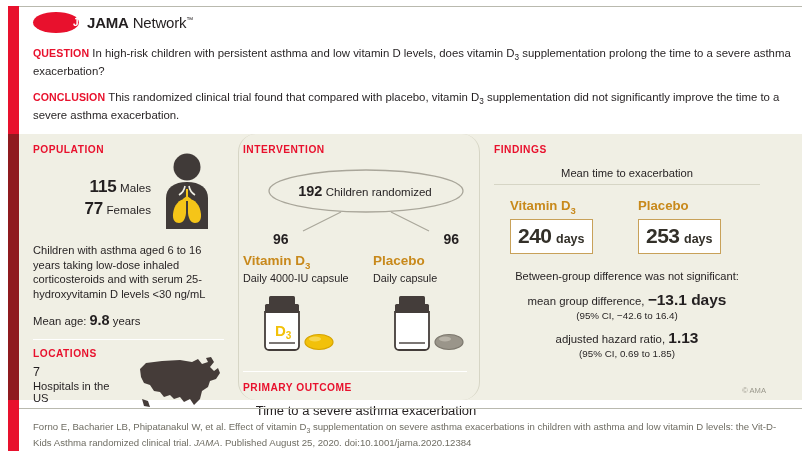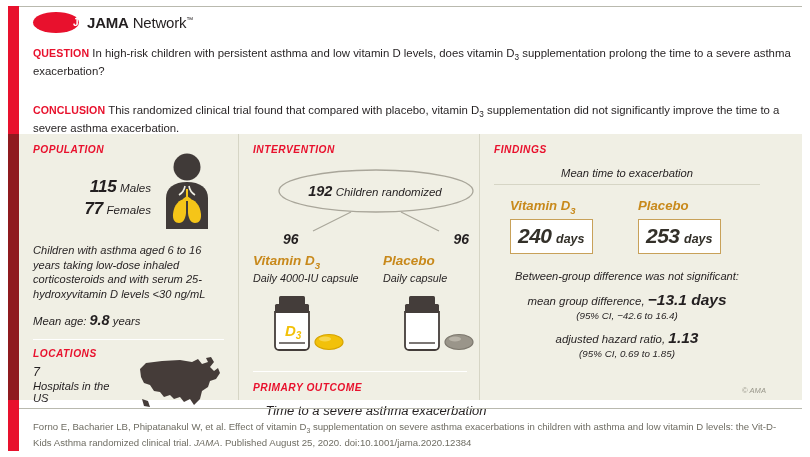--- a/index.html
+++ b/index.html
@@ -46,40 +46,39 @@
     font-size: 15px; color: #231f20;
     letter-spacing: -0.2px;
   }
   .logo-text .b { font-weight: bold; }
   .logo-text .tm { font-size: 7px; vertical-align: super; }
 
   
   .qc {
     position: absolute; left: 33px; top: 46px; width: 760px;
   }
-  .qc-row { margin-bottom: 24px; font-size: 11.4px; color: #231f20; line-height: 1.38; }
+  .qc-row { margin-bottom: 11px; font-size: 11.4px; color: #231f20; line-height: 1.38; }
   .qc-row:last-child { margin-bottom: 16px; }
   .kicker {
     color: #e8112d; font-weight: bold; font-size: 10.6px;
     letter-spacing: 0.1px;
   }
   sub { font-size: 0.72em; }
 
   
   .panels {
     position: absolute; left: 19px; top: 134px;
     width: 783px; height: 266px;
     background: #f0efe4;
     display: flex;
-    font-style: italic;
   }
   .panel { position: relative; height: 100%; }
   .panel-pop  { width: 219px; padding: 10px 14px 0 14px; }
-  .panel-int  { width: 242px; padding: 10px 12px 0 14px;
-                border-left: 1px solid #d6d5c5; border-right: 1px solid #d6d5c5; }
+  .panel-int  { width: 242px; padding: 10px 12px 0 4px;
+                border-left: 1px solid #d6d5c5; border-right: 1px solid #d6d5c5; border-radius: 18px; }
   .panel-find { width: 294px; padding: 10px 14px 0 14px; }
 
   .sect-label {
     color: #e8112d; font-weight: bold; font-size: 10.2px;
     letter-spacing: 0.5px;
   }
 
   
   .pop-top { display: flex; align-items: flex-start; }
   .pop-counts { margin-top: 22px; width: 118px; text-align: right; }

